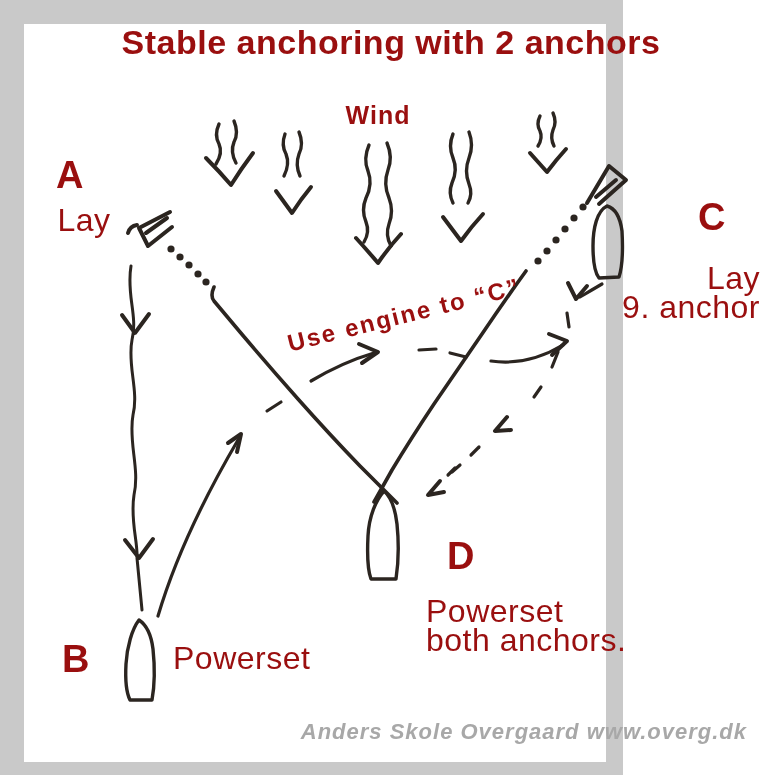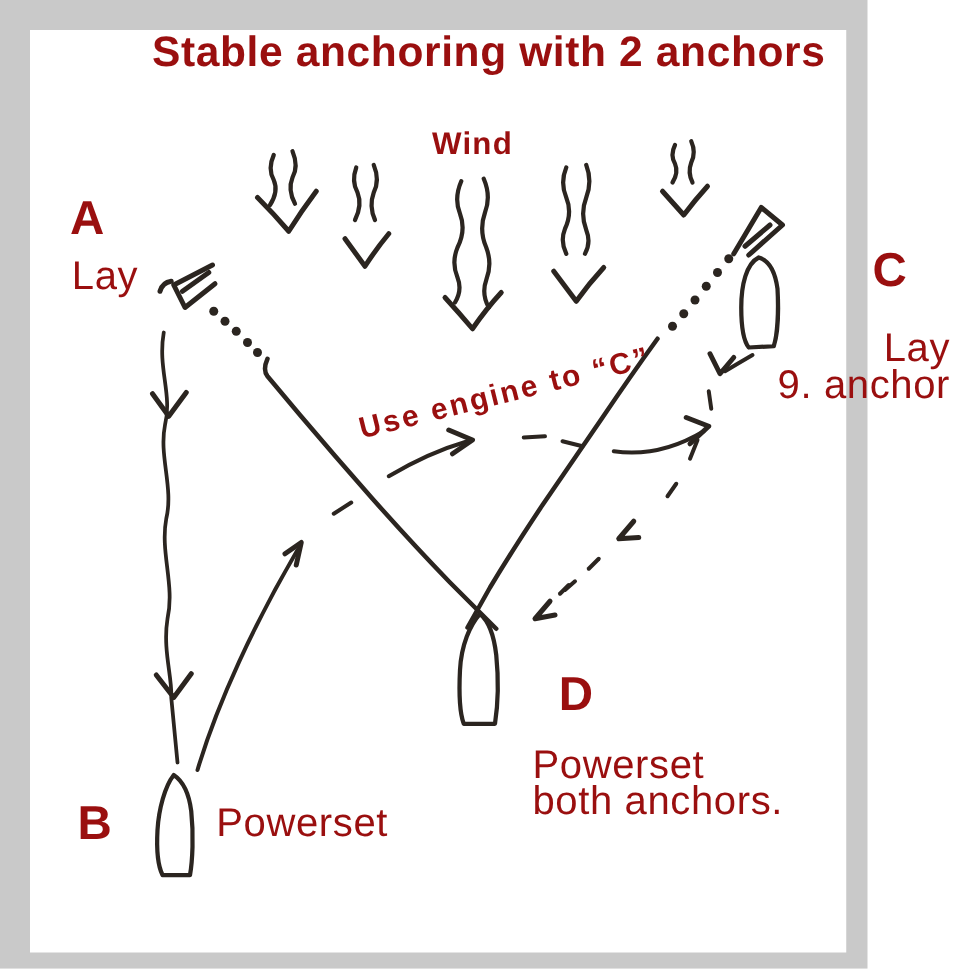--- a/index.html
+++ b/index.html
@@ -1,17 +1,17 @@
 <!DOCTYPE html>
 <html><head>
 <meta charset="utf-8">
 <style>
   html,body{margin:0;padding:0;}
   body{width:775px;height:775px;overflow:hidden;font-family:"Liberation Sans",sans-serif;}
-  #root{position:relative;width:694px;height:775px;background:#c9c9c9;}
+  #root{position:relative;width:623px;height:775px;background:#c9c9c9;}
   #canvas{position:absolute;left:24px;top:24px;right:17px;bottom:13px;background:#ffffff;}
   #scene{position:absolute;left:0;top:0;width:775px;height:775px;}
   #sketch{position:absolute;left:0;top:0;}
   .accent{color:#9a0f0f;}
   .title{position:absolute;left:24px;top:24px;width:734px;text-align:center;
          font-size:34px;line-height:36px;font-weight:bold;letter-spacing:0.5px;}
   .wind-label{position:absolute;left:328px;top:101px;width:100px;text-align:center;
          font-size:25px;font-weight:bold;letter-spacing:1px;}
   .big-letter{position:absolute;font-size:38px;font-weight:bold;letter-spacing:1px;}
   .note{position:absolute;font-size:32px;line-height:29px;font-weight:normal;letter-spacing:0.5px;}
@@ -146,14 +146,15 @@
     <div class="note accent" style="left:173px;top:644px;width:220px;text-align:left;">
       <div>Powerset</div>
     </div>
 
     <div class="big-letter accent" style="left:447px;top:535px;">D</div>
     <div class="note accent" style="left:426px;top:597px;width:240px;text-align:left;">
       <div>Powerset</div>
       <div>both anchors.</div>
     </div>
 
+    <div class="watermark">Anders Skole Overgaard www.overg.dk</div>
   </div>
 </div>
 
 </body></html>

